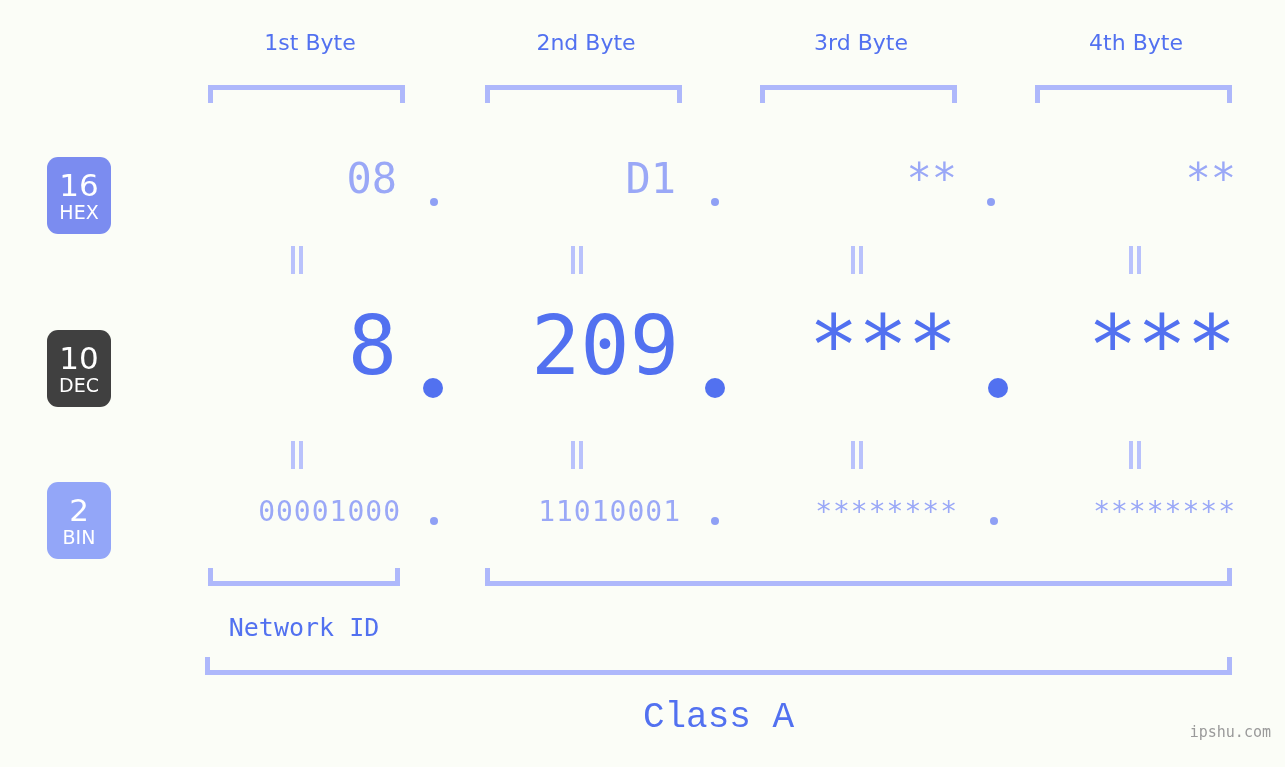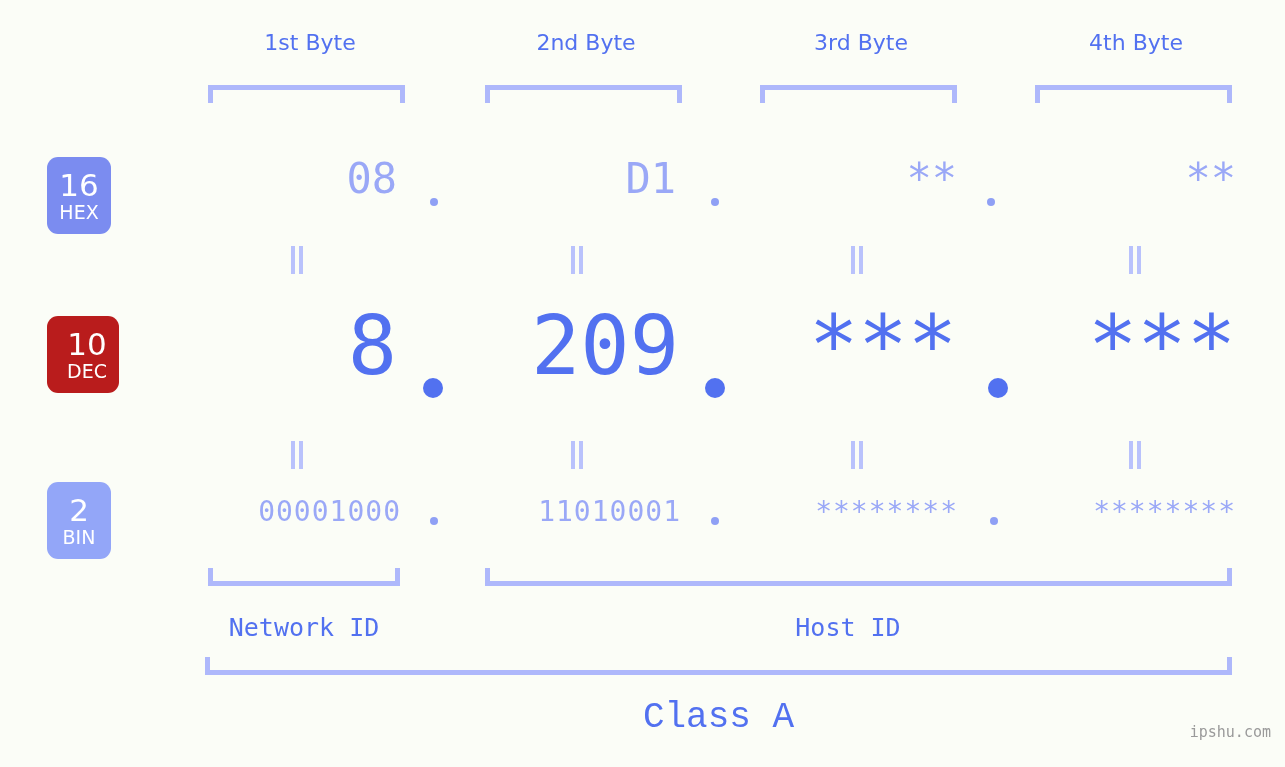--- a/index.html
+++ b/index.html
@@ -74,21 +74,21 @@
     font-size: 31px;
     font-weight: 400;
     margin-bottom: 2px;
   }
   .base-badge .lbl {
     font-size: 19px;
     font-weight: 400;
     letter-spacing: 0px;
   }
   #badge-hex { top: 157px; background: #7b8cf0; }
-  #badge-dec { top: 316px; background: #b91c1c; padding-left: 8px; }
+  #badge-dec { top: 330px; background: #404040; }
   #badge-bin { top: 482px; background: #93a6f8; }
 
   
   .val-cell {
     position: absolute;
     width: 200px;
     text-align: right;
     font-family: "DejaVu Sans Mono", monospace;
     white-space: nowrap;
   }
@@ -259,20 +259,19 @@
     <div class="val-cell" style="left:1036px">********</div>
     <span class="dot dot-bin" style="left:430px"></span>
     <span class="dot dot-bin" style="left:711px"></span>
     <span class="dot dot-bin" style="left:990px"></span>
   </div>
 
   <div class="bottom-bracket" style="left:208px;width:192px;top:568px"></div>
   <div class="bottom-bracket" style="left:485px;width:747px;top:568px"></div>
 
   <div class="section-label" style="left:204px;top:613px;width:200px">Network ID</div>
-  <div class="section-label" style="left:758px;top:613px;width:180px">Host ID</div>
 
   <div class="bottom-bracket" style="left:205px;width:1027px;top:657px"></div>
   <div id="class-label" style="left:205px;top:697px;width:1027px">Class A</div>
 
   <div id="watermark">ipshu.com</div>
 
 </div>
 
 </body></html>

